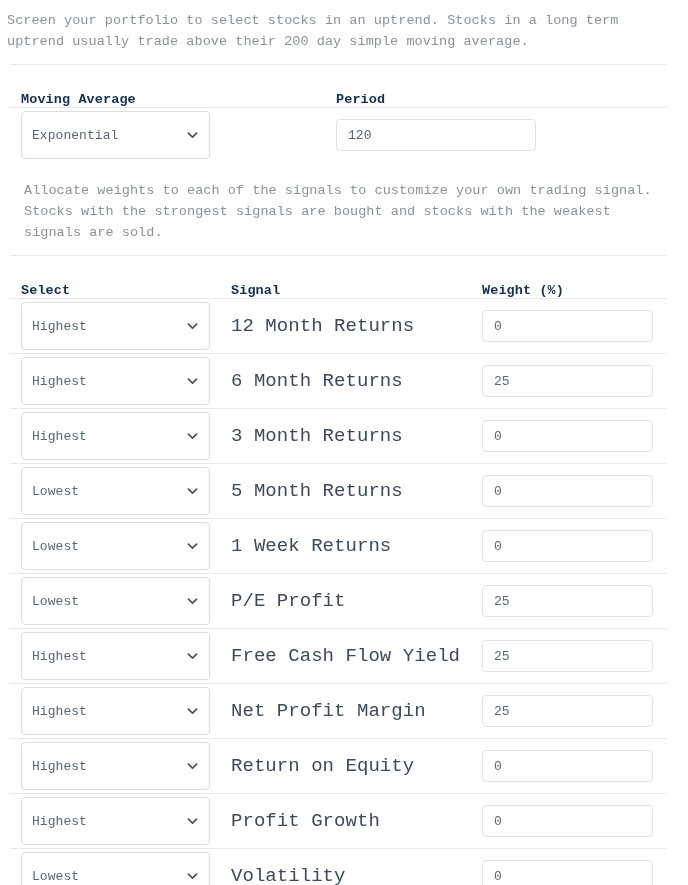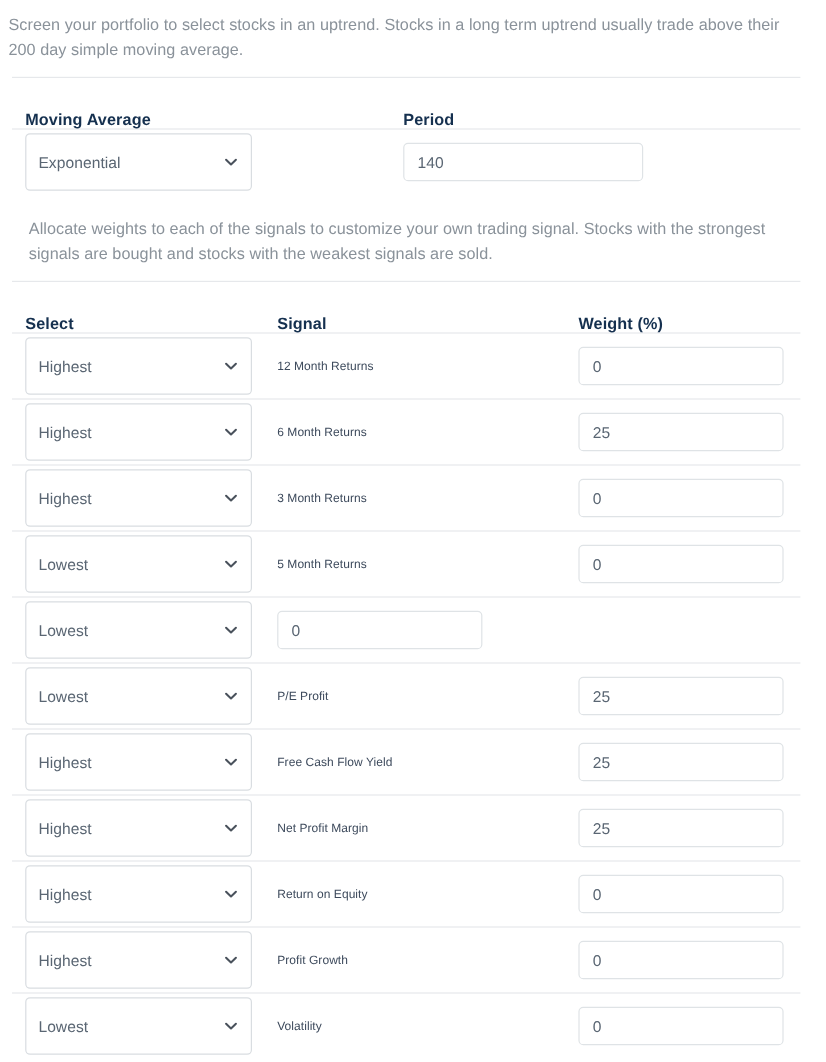--- a/index.html
+++ b/index.html
@@ -13,20 +13,21 @@
     font-family: "Liberation Sans", sans-serif;
     -webkit-font-smoothing: antialiased;
     overflow: hidden;
   }
 
   .page {
     position: relative;
     width: 688px;
     height: 885px;
     box-sizing: border-box;
+    font-family: Liberation Mono, monospace;
   }
 
   
   .intro {
     color: #8a929a;
     font-size: 13.5px;
     line-height: 21px;
     padding: 0 30px 0 7px;
     margin: 0;
     letter-spacing: 0.05px;
@@ -114,21 +115,21 @@
 
   
   .ma-row .select-wrap { width: 315px; }
   .ma-row .period-input { width: 200px; }
 
   
   .sig-row .select-wrap { width: 210px; }
   .sig-row .sig-label {
     width: 251px;
     color: #3d4a5c;
-    font-size: 10px;
+    font-size: 19px;
     letter-spacing: 0.05px;
   }
   .sig-row .weight-input { width: 171px; }
 
   .spacer-12 { height: 12px; }
   .spacer-18 { height: 18px; }
 </style>
 </head>
 <body>
 
@@ -149,21 +150,21 @@
     <div class="select-wrap">
       <div class="select-box">
         <span class="sel-val">Exponential</span>
         <span class="chevron">
           <svg width="11" height="11" viewBox="0 0 11 11">
             <path d="M1.4 3.6 L5.5 7.6 L9.6 3.6" fill="none" stroke="#4a525c" stroke-width="1.7" stroke-linecap="round" stroke-linejoin="round"></path>
           </svg>
         </span>
       </div>
     </div>
-    <div class="text-input period-input" placeholder="">140</div>
+    <div class="text-input period-input" placeholder="">120</div>
   </div>
 
   <div class="spacer-18"></div>
 
   <p class="intro intro-2">Allocate weights to each of the signals to customize your own trading signal. Stocks with the strongest signals are bought and stocks with the weakest signals are sold.</p>
 
   <div class="spacer-12"></div>
 
   <div class="divider"></div>
   <div class="head-row sig-head">
@@ -238,20 +239,21 @@
         <div class="select-wrap">
           <div class="select-box">
             <span class="sel-val">Lowest</span>
             <span class="chevron">
               <svg width="11" height="11" viewBox="0 0 11 11">
                 <path d="M1.4 3.6 L5.5 7.6 L9.6 3.6" fill="none" stroke="#4a525c" stroke-width="1.7" stroke-linecap="round" stroke-linejoin="round"></path>
               </svg>
             </span>
           </div>
         </div>
+        <div class="sig-label">1 Week Returns</div>
         <div class="text-input weight-input">0</div>
       </div>
       <div class="divider"></div>
       <div class="ctl-row sig-row">
         <div class="select-wrap">
           <div class="select-box">
             <span class="sel-val">Lowest</span>
             <span class="chevron">
               <svg width="11" height="11" viewBox="0 0 11 11">
                 <path d="M1.4 3.6 L5.5 7.6 L9.6 3.6" fill="none" stroke="#4a525c" stroke-width="1.7" stroke-linecap="round" stroke-linejoin="round"></path>

